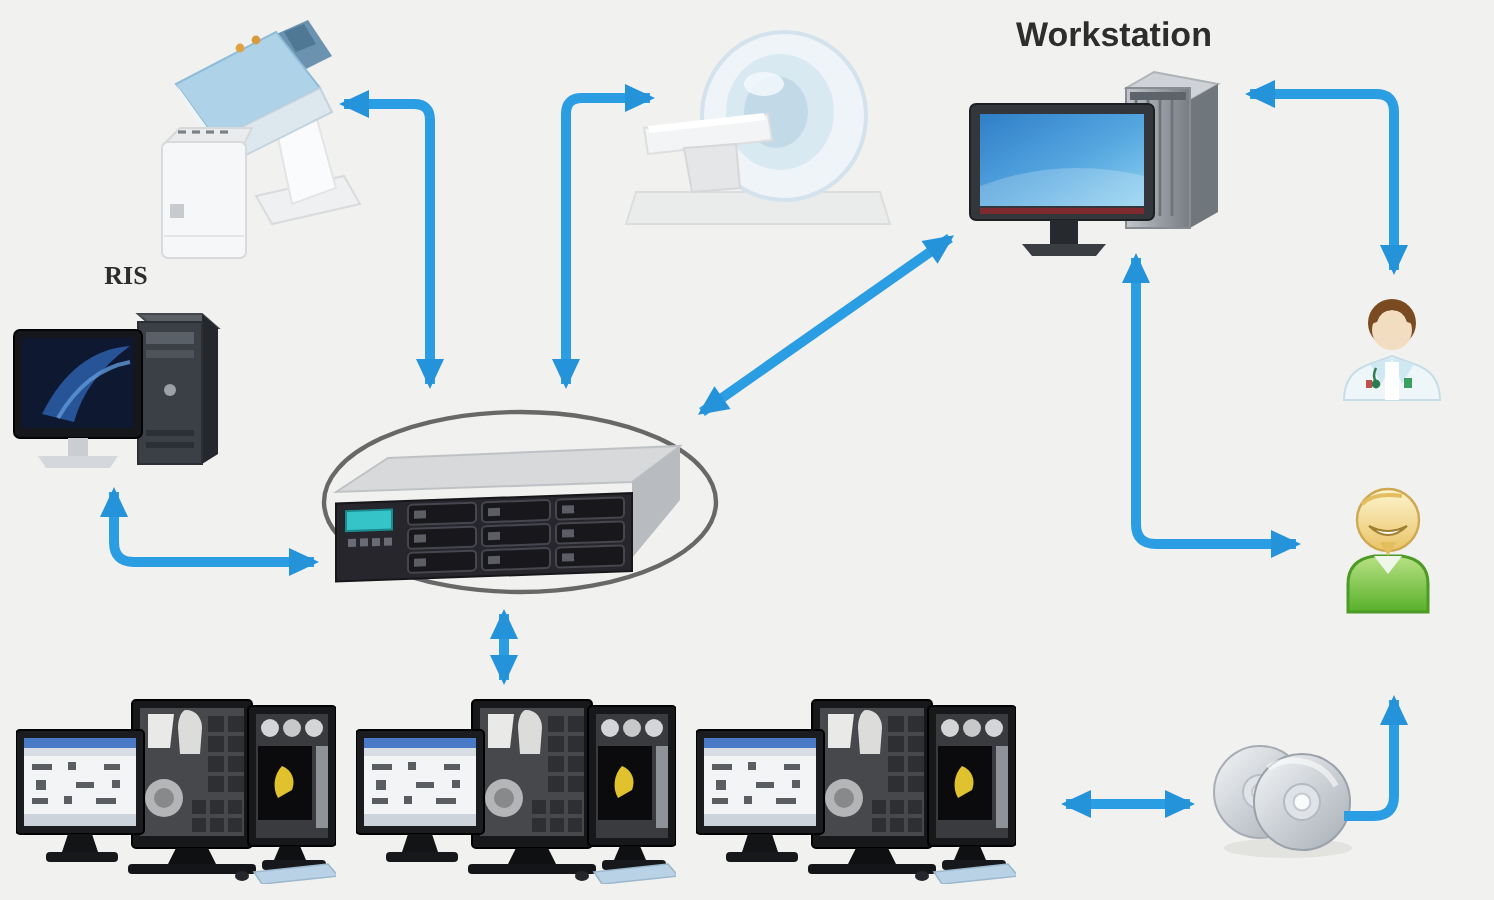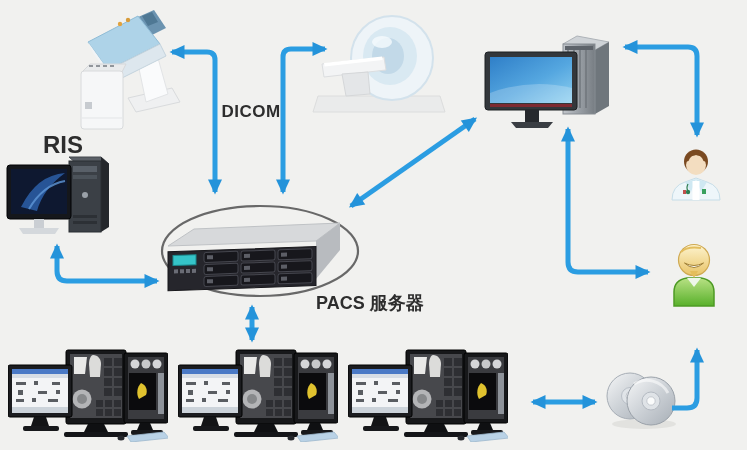--- a/index.html
+++ b/index.html
@@ -7,21 +7,21 @@
     position:relative; width:747px; height:450px;
     background:#f1f1ef; overflow:hidden;
     font-family:"Liberation Sans", sans-serif;
   }
   .scene{position:absolute; left:0; top:0;}
   .lbl{
     position:absolute; color:#2d2d2d; font-weight:bold;
     text-align:center; white-space:nowrap; line-height:1.15;
     -webkit-user-select:none; user-select:none;
   }
-  .lbl-ris{left:33px; top:131px; width:60px; font-size:24px;}
+  .lbl-ris{left:33px; top:131px; width:60px; font-size:13px;font-family:Liberation Serif, serif;}
   .lbl-dicom{left:215px; top:102px; width:72px; font-size:17px; letter-spacing:.5px;}
   .lbl-workstation{left:502px; top:8px; width:110px; font-size:17px;}
   .lbl-pacs{left:316px; top:293px; width:140px; font-size:18px; text-align:left;}
   .lbl-doctor{left:666px; top:203px; width:64px; font-size:19px;}
   .lbl-patient{left:664px; top:311px; width:64px; font-size:19px;}
 </style>
 </head>
 <body>
 
 <div class="stage">
@@ -278,16 +278,15 @@
       <path d="M 351 206 L 475 119" marker-start="url(#ah)" marker-end="url(#ah)"></path>
       <path d="M 625 47 H 688 Q 697 47 697 56 V 135" marker-start="url(#ah)" marker-end="url(#ah)"></path>
       <path d="M 568 129 V 262 Q 568 272 578 272 H 648" marker-start="url(#ah)" marker-end="url(#ah)"></path>
       <path d="M 252 307 V 340" marker-start="url(#ah)" marker-end="url(#ah)"></path>
       <path d="M 533 402 H 595" marker-start="url(#ah)" marker-end="url(#ah)"></path>
       <path d="M 672 408 H 687 Q 697 408 697 398 V 350" marker-end="url(#ah)"></path>
     </g>
   </svg>
 
   <div class="lbl lbl-ris">RIS</div>
-  <div class="lbl lbl-dicom">DICOM</div>
-  <div class="lbl lbl-pacs">PACS 服务器</div>
+  <div class="lbl lbl-workstation">Workstation</div>
 
 </div>
 
 </body></html>

